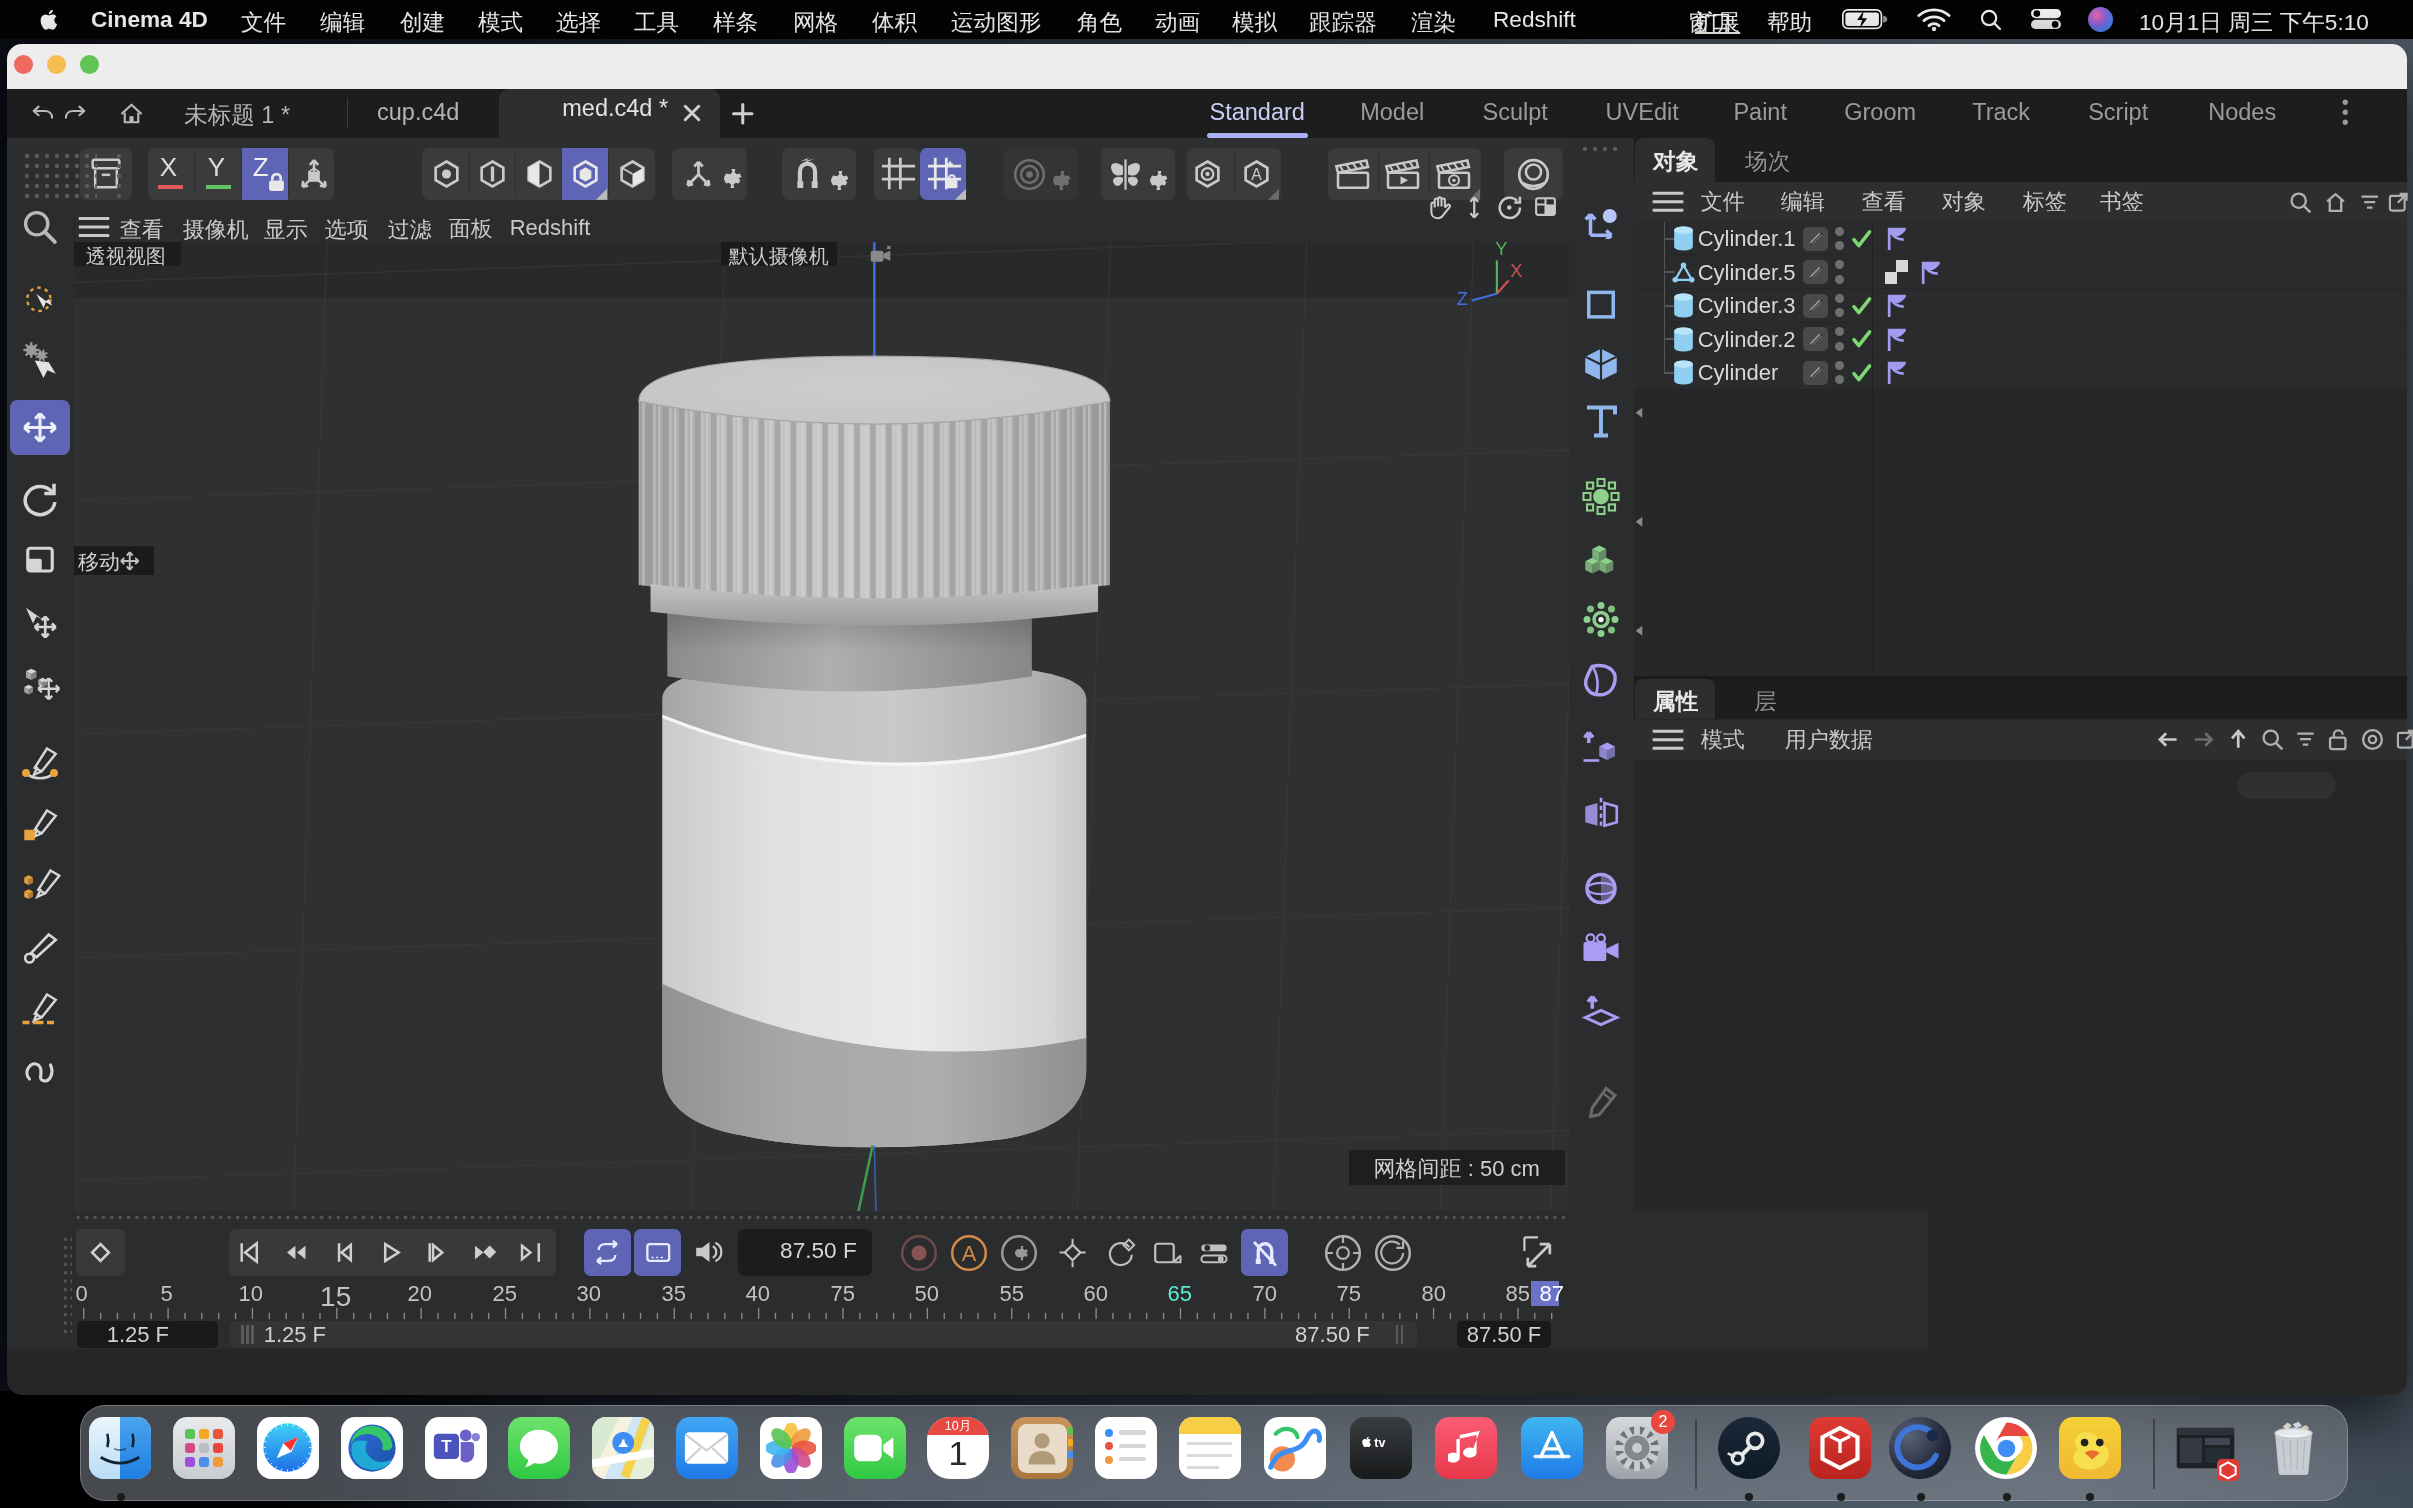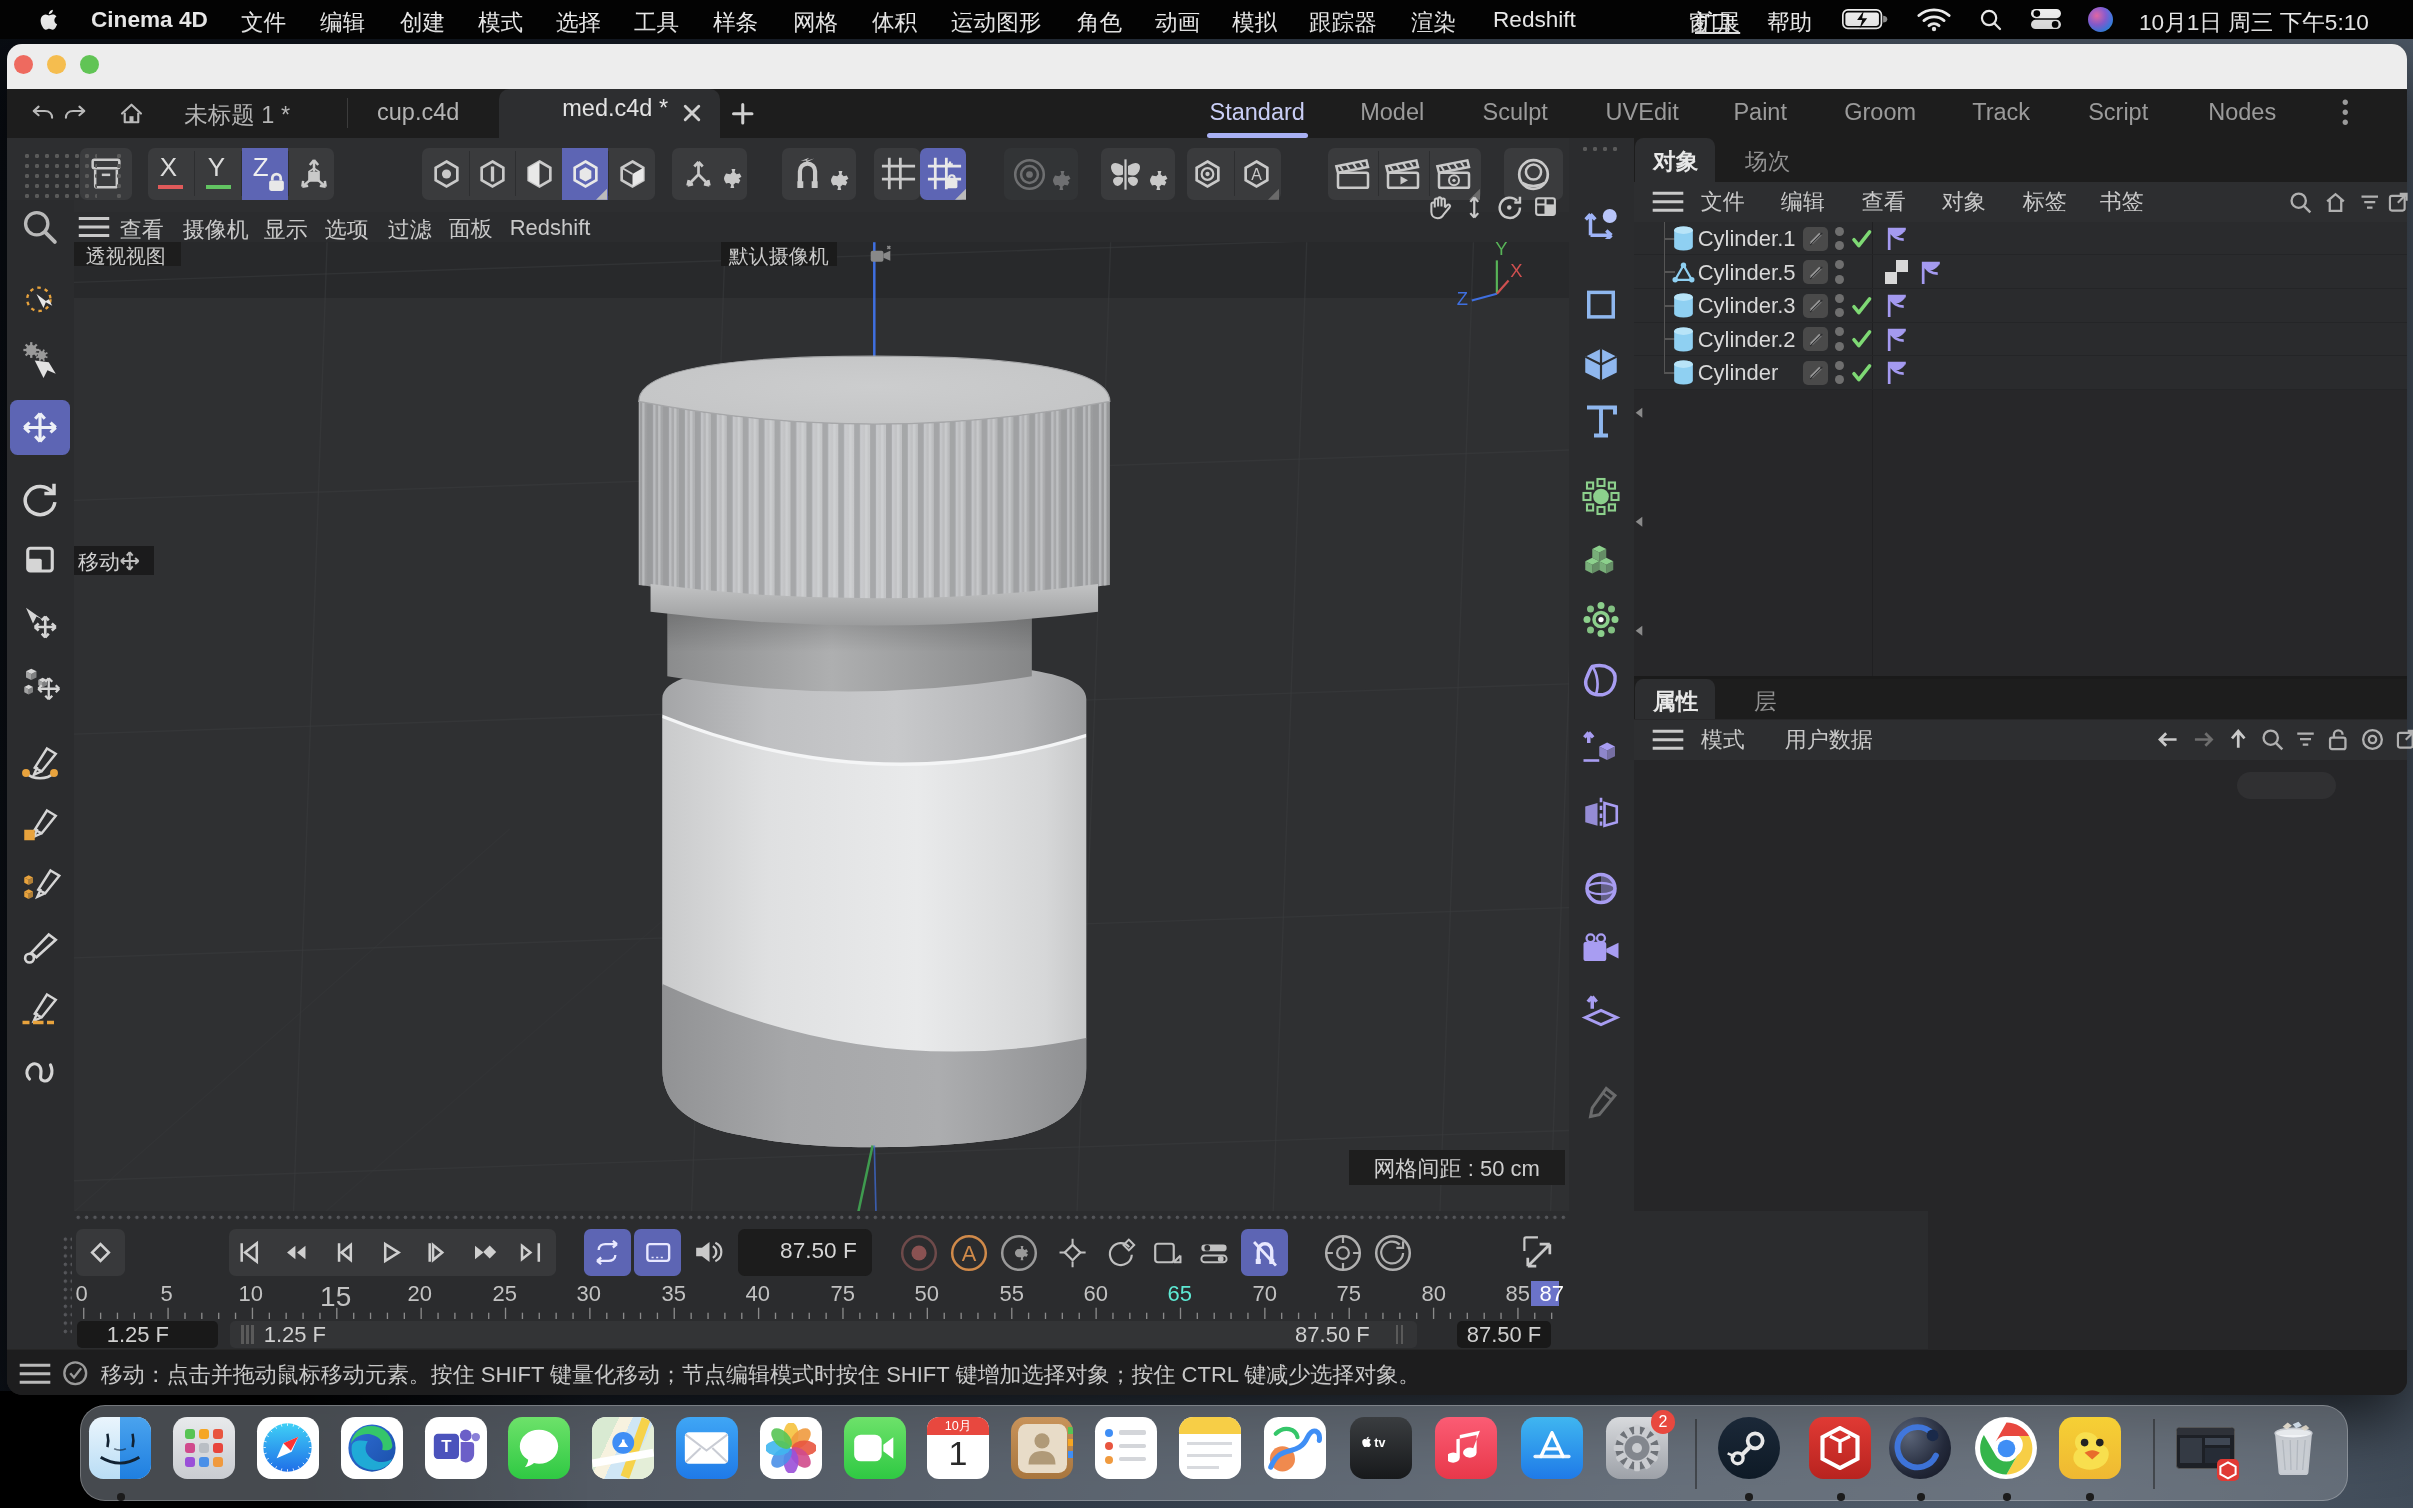--- a/index.html
+++ b/index.html
@@ -1115,30 +1115,20 @@
 <div class="a" style="left:223px;top:110px;width:1187px;height:27px;background:#333436;border-radius:5px;color:#d0d0d0;font-size:22px;">
           <div style="position:absolute;left:11.7px;top:4.2px;width:2.5px;height:18.4px;background:#5a5a5a;box-shadow:5px 0 0 #5a5a5a,10px 0 0 #5a5a5a;"></div>
           <div style="position:absolute;left:34px;top:0.8px;">1.25 F</div>
           <div style="position:absolute;right:47px;top:0.8px;">87.50 F</div>
           <div style="position:absolute;right:18.4px;top:4.2px;width:2.5px;height:18.4px;background:#5a5a5a;box-shadow:5px 0 0 #5a5a5a;"></div>
         </div>
 <div class="a" style="left:1450px;top:110px;width:94px;height:27px;background:#191919;border-radius:5px;color:#d0d0d0;font-size:22px;">
           <div style="position:absolute;left:10px;top:0.8px;">87.50 F</div>
         </div>
 </div>
-<div id="statusbar" class="a">
-<svg class="a" style="left:11.7px;top:11.7px" width="34" height="23.5" viewBox="0 0 40 26">
-          <path d="M2 3 H38 M2 13 H38 M2 23 H38" stroke="#b9b9b9" stroke-width="3.6"></path>
-        </svg>
-<svg class="a" style="left:54px;top:9.2px" width="28.5" height="28.5" viewBox="0 0 34 34">
-          <circle cx="17" cy="17" r="13" fill="none" stroke="#9a9a9a" stroke-width="2.8"></circle>
-          <path d="M11 17 l4.5 5 L24 11" fill="none" stroke="#9a9a9a" stroke-width="2.8"></path>
-        </svg>
-<div class="a" style="left:94px;top:10px;">移动：点击并拖动鼠标移动元素。按住 SHIFT 键量化移动；节点编辑模式时按住 SHIFT 键增加选择对象；按住 CTRL 键减少选择对象。</div>
-</div>
 </div>
 <div id="dock" class="a">
 <div class="a" style="left:8.4px;top:11px;width:62px;height:62px;">
         <div style="position:absolute;inset:0;border-radius:14.2px;background:linear-gradient(180deg,#eaf5fd,#b9ddf5);overflow:hidden;">
           <div style="position:absolute;left:50%;top:0;width:50%;height:100%;background:linear-gradient(180deg,#4aa3ee,#1f7fe0);"></div>
           <svg style="position:absolute" width="62" height="62" viewBox="0 0 74 74">
             <path d="M22 20 q2 8 0 16 M52 20 q2 8 0 16" stroke="#123" stroke-width="3" fill="none"></path>
             <path d="M14 48 q23 14 46 0" stroke="#123" stroke-width="3.4" fill="none"></path>
             <path d="M30 38 q7 3 14 0" stroke="#123" stroke-width="2" fill="none" opacity=".6"></path>
           </svg>
@@ -1268,21 +1258,21 @@
       </div>
 <div class="a" style="left:763px;top:11px;width:62px;height:62px;">
         <div style="position:absolute;inset:0;border-radius:14.2px;background:linear-gradient(180deg,#6de26a,#2fc943);">
           <svg style="position:absolute;left:9.2px;top:16px" width="44" height="30" viewBox="0 0 52 36">
             <rect x="1" y="2" width="33" height="32" rx="8" fill="#fff"></rect>
             <path d="M36 14 L48 5 V31 L36 22 Z" fill="#fff"></path>
           </svg>
         </div>
       </div>
 <div class="a" style="left:846px;top:11px;width:62px;height:62px;">
-        <div style="position:absolute;inset:0;border-radius:12px;background:#fff;overflow:hidden;">
+        <div style="position:absolute;inset:0;border-radius:23px;background:#fff;overflow:hidden;">
           <div style="position:absolute;left:0;top:0;width:100%;height:18.4px;background:#e8483f;color:#fff;font-size:12.6px;text-align:center;line-height:18.4px;">10月</div>
           <div style="position:absolute;left:0;top:17px;width:100%;text-align:center;font-size:34px;color:#2a2a2a;">1</div>
         </div>
       </div>
 <div class="a" style="left:930px;top:11px;width:62px;height:62px;">
         <div style="position:absolute;inset:0;border-radius:14.2px;background:linear-gradient(180deg,#c8935a,#a8763e);overflow:hidden;">
           <div style="position:absolute;left:6.7px;top:6.7px;width:49px;height:49px;border-radius:8.4px;background:#e8dcc8;"></div>
           <svg style="position:absolute;left:15px;top:11.7px" width="32" height="39" viewBox="0 0 38 46">
             <circle cx="19" cy="14" r="9" fill="#b09a78"></circle>
             <path d="M3 42 C3 30 10 26 19 26 C28 26 35 30 35 42 Z" fill="#b09a78"></path>

